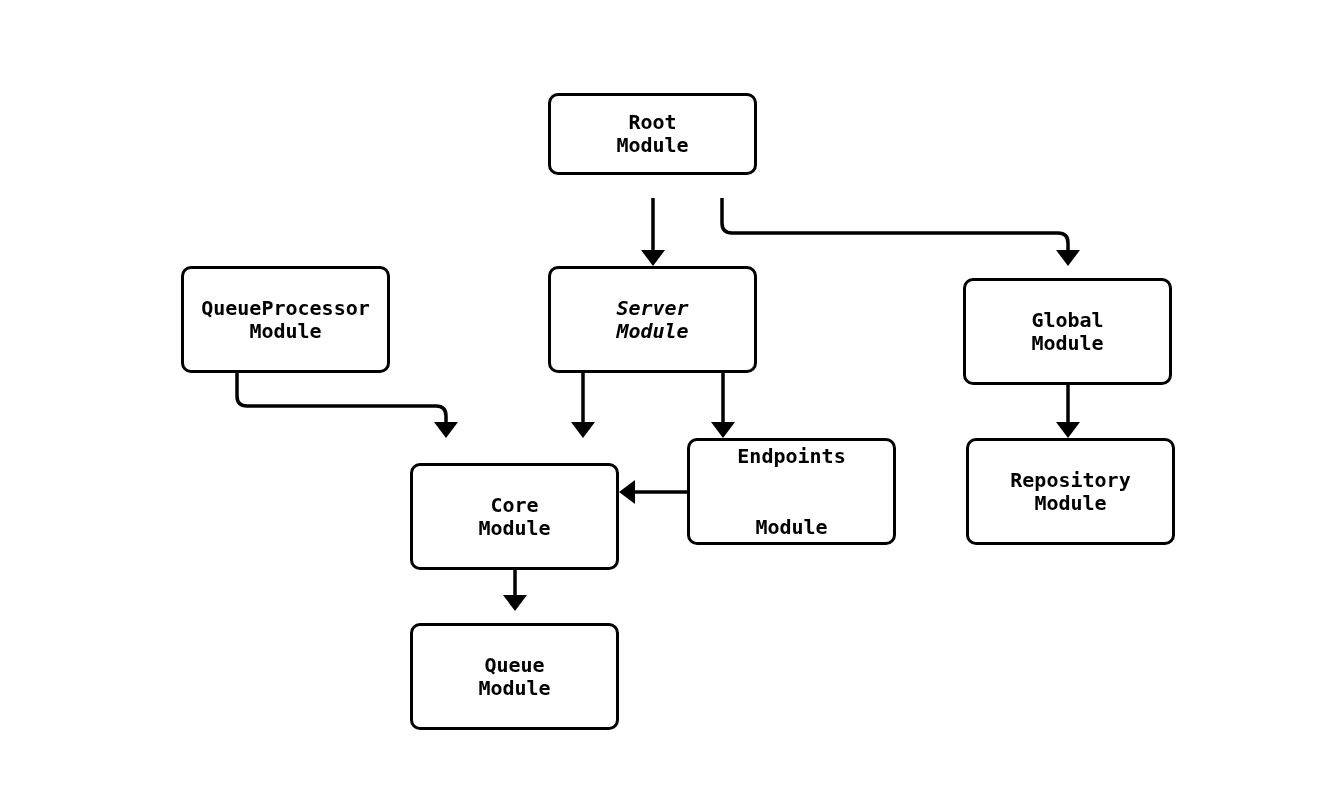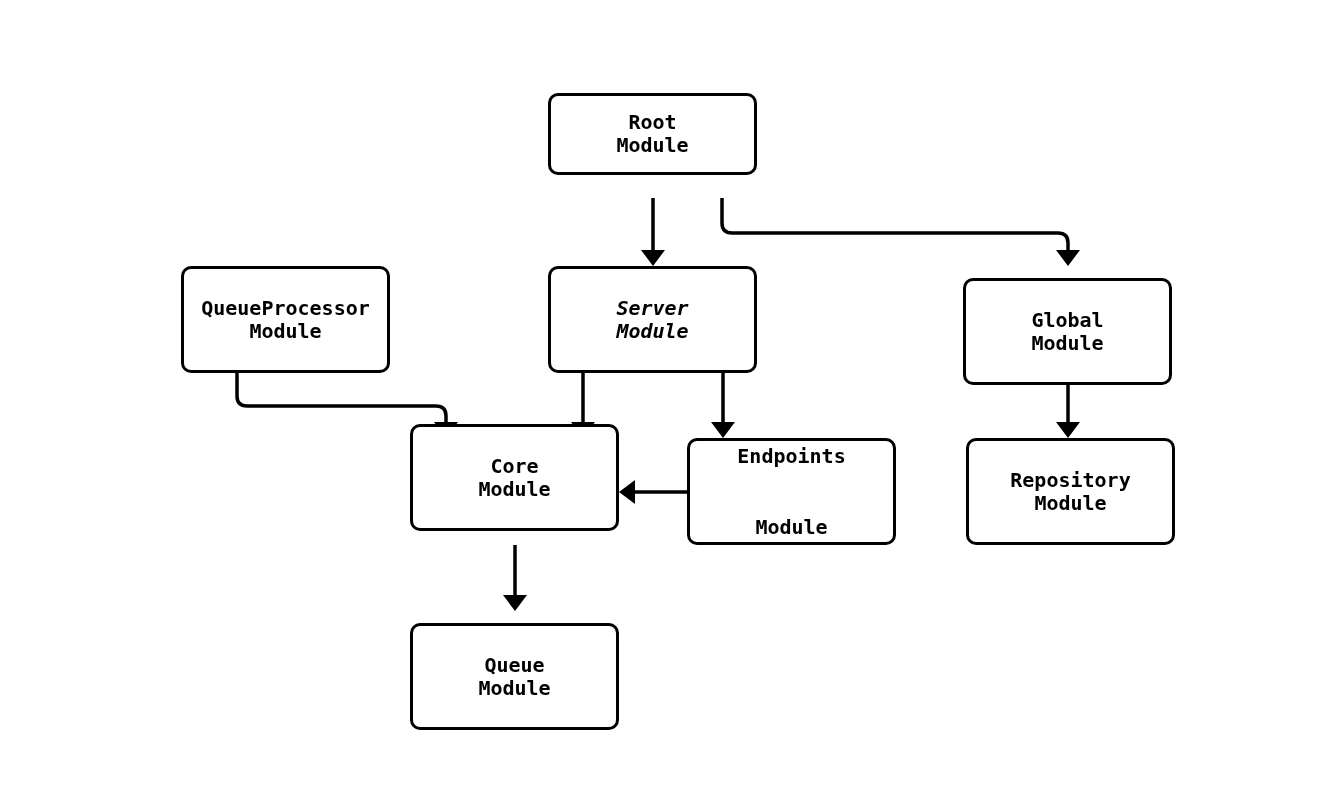--- a/index.html
+++ b/index.html
@@ -41,21 +41,21 @@
     color: #000000;
     letter-spacing: 0px;
   }
   .node span { display: block; white-space: nowrap; }
 
   
   #node-root        { left: 548px; top:  93px; height: 82px; }
   #node-queueproc   { left: 133px; top: 266px; margin-left: 48px; }
   #node-server      { left: 548px; top: 266px; font-style: italic; }
   #node-global      { left: 963px; top: 266px; margin-top: 12px; }
-  #node-core        { left: 410px; top: 424px; }
+  #node-core        { left: 410px; top: 463px; }
   #node-endpoints   { left: 687px; top: 438px; gap: 48px; }
   #node-repository  { left: 966px; top: 438px; }
   #node-queue       { left: 410px; top: 611px; margin-top: 12px; }
 </style>
 </head>
 <body>
 
 <div class="canvas">
 
   <svg class="edges-layer" width="1337" height="809" viewBox="0 0 1337 809" fill="none" xmlns="http://www.w3.org/2000/svg">

